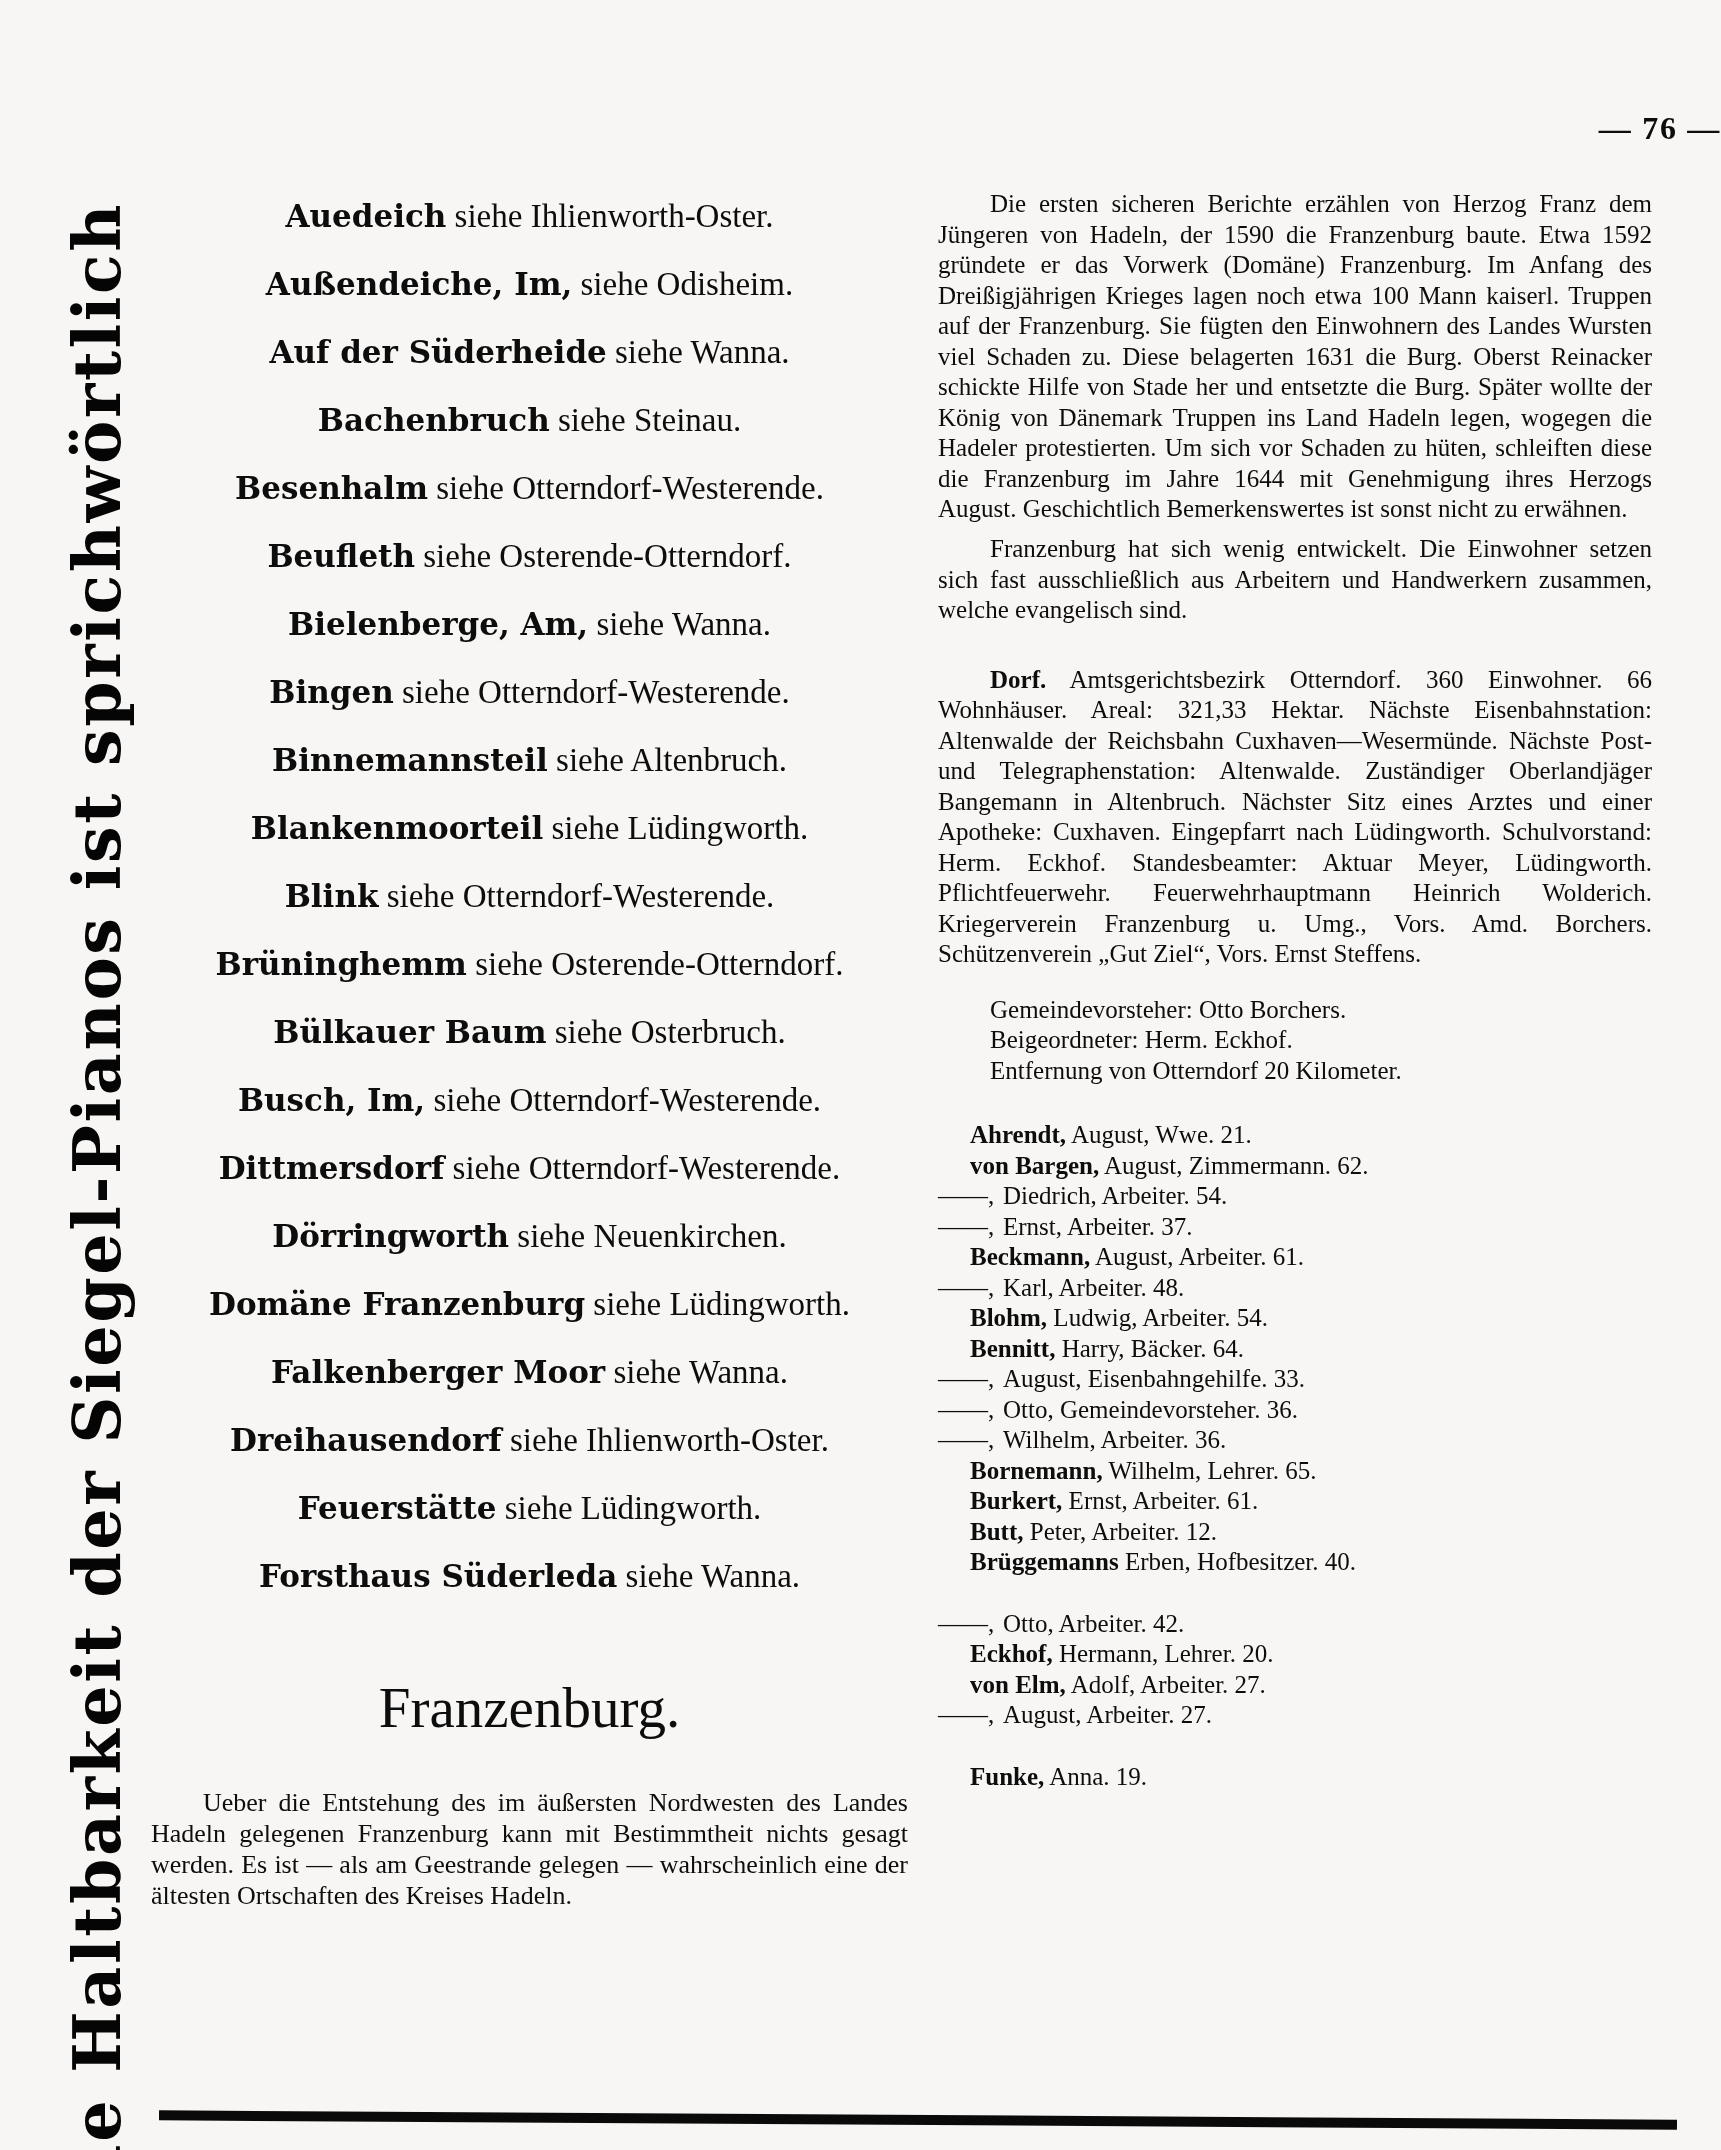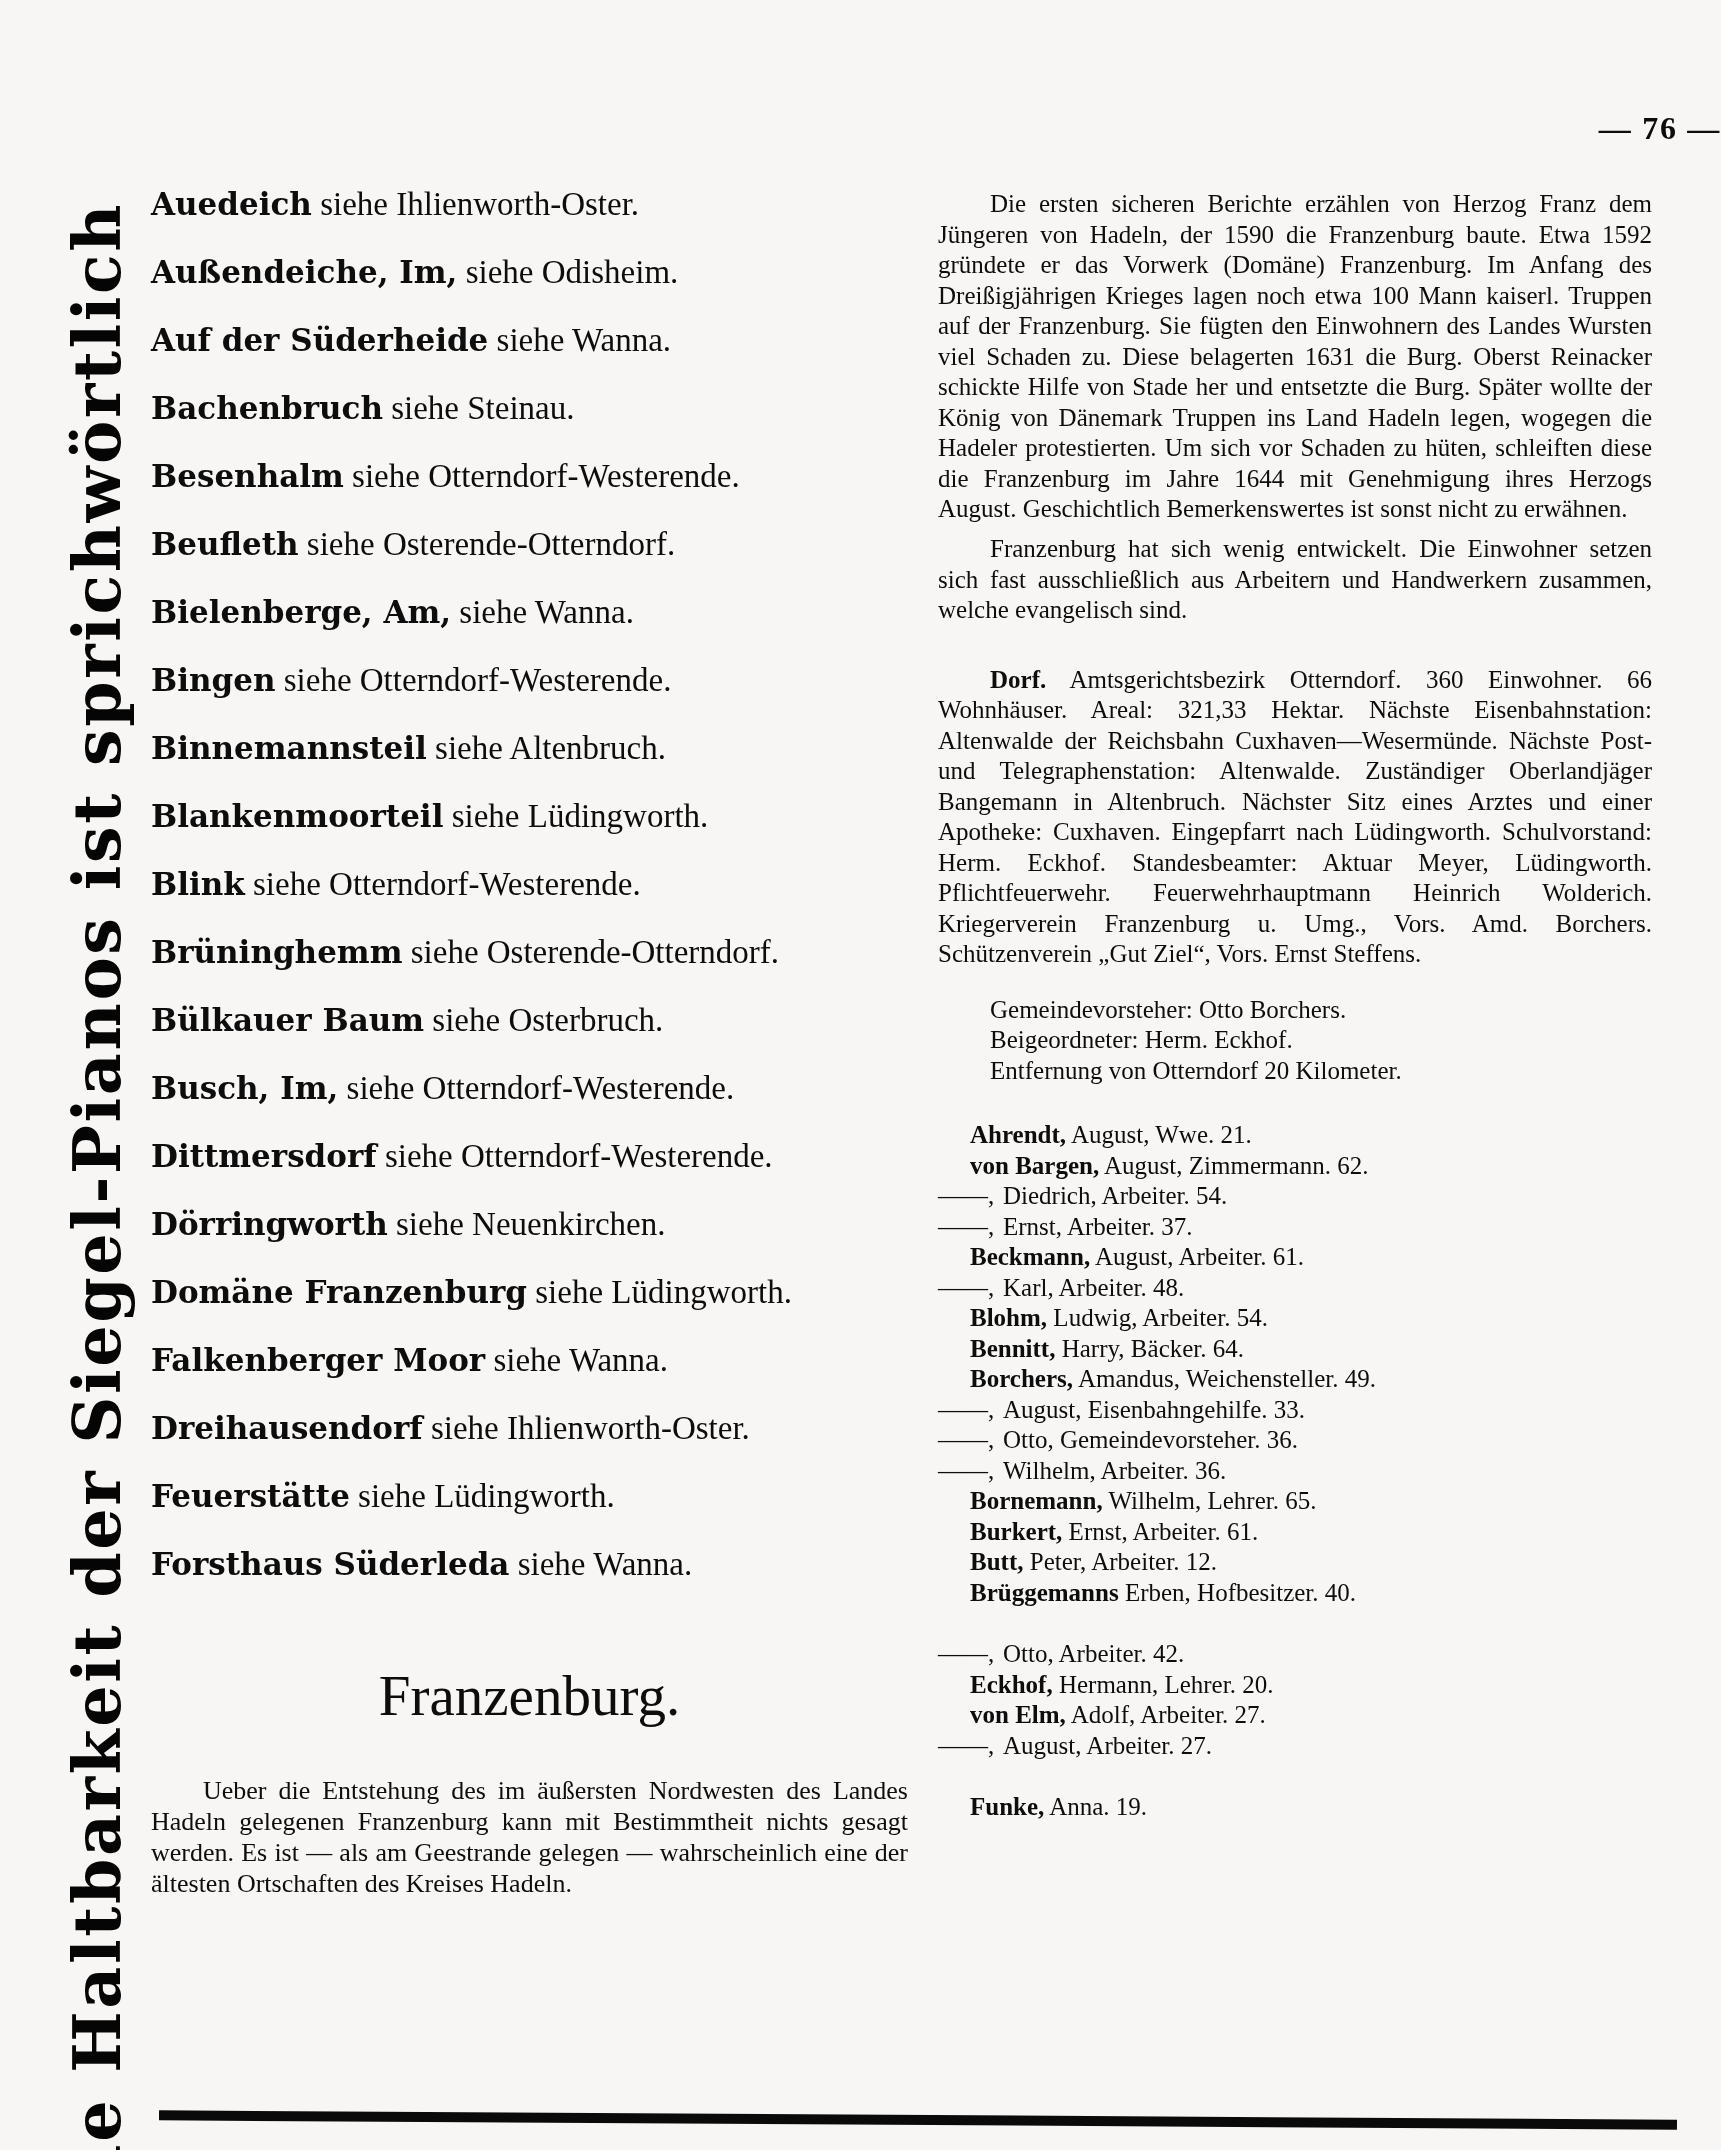--- a/index.html
+++ b/index.html
@@ -24,21 +24,21 @@
     position: absolute; left: 50%; top: 50%;
     transform: translate(-50%, -50%) rotate(-90deg);
     white-space: nowrap;
     font-family: "DejaVu Serif", serif; font-weight: bold;
     font-size: 65px; letter-spacing: 2.6px; color: #050505;
   }
   
   .left-col {
     position: absolute; left: 151px; top: 170px; width: 757px;
   }
-  .index-list { list-style: none; margin: 0; padding: 0; }
+  .index-list { list-style: none; margin: 12px; padding: 0; text-align: center; }
   .index-item {
     height: 68px; line-height: 68px;
     font-family: "Liberation Serif", serif; font-size: 33px;
     white-space: nowrap;
   }
   .index-term { font-weight: bold; font-family: "DejaVu Serif", serif; font-size: 31px; }
   .index-ref { font-style: normal; }
   .section-heading {
     margin: 65px 0 0 0; text-align: center;
     font-family: "Liberation Serif", serif; font-size: 57px; font-weight: normal;
@@ -132,21 +132,20 @@
 
   <div class="residents" id="residents">
       <div class="res-row"><span class="surname">Ahrendt,</span> <span>August, Wwe. 21.</span></div>
       <div class="res-row"><span class="surname">von Bargen,</span> <span>August, Zimmermann. 62.</span></div>
       <div class="res-row cont"><span class="dash">——,</span><span>Diedrich, Arbeiter. 54.</span></div>
       <div class="res-row cont"><span class="dash">——,</span><span>Ernst, Arbeiter. 37.</span></div>
       <div class="res-row"><span class="surname">Beckmann,</span> <span>August, Arbeiter. 61.</span></div>
       <div class="res-row cont"><span class="dash">——,</span><span>Karl, Arbeiter. 48.</span></div>
       <div class="res-row"><span class="surname">Blohm,</span> <span>Ludwig, Arbeiter. 54.</span></div>
       <div class="res-row"><span class="surname">Bennitt,</span> <span>Harry, Bäcker. 64.</span></div>
-      <div class="res-row"><span class="surname">Borchers,</span> <span>Amandus, Weichensteller. 49.</span></div>
       <div class="res-row cont"><span class="dash">——,</span><span>August, Eisenbahngehilfe. 33.</span></div>
       <div class="res-row cont"><span class="dash">——,</span><span>Otto, Gemeindevorsteher. 36.</span></div>
       <div class="res-row cont"><span class="dash">——,</span><span>Wilhelm, Arbeiter. 36.</span></div>
       <div class="res-row"><span class="surname">Bornemann,</span> <span>Wilhelm, Lehrer. 65.</span></div>
       <div class="res-row"><span class="surname">Burkert,</span> <span>Ernst, Arbeiter. 61.</span></div>
       <div class="res-row"><span class="surname">Butt,</span> <span>Peter, Arbeiter. 12.</span></div>
       <div class="res-row"><span class="surname">Brüggemanns</span> <span>Erben, Hofbesitzer. 40.</span></div>
       <div class="gap"></div>
       <div class="res-row cont"><span class="dash">——,</span><span>Otto, Arbeiter. 42.</span></div>
       <div class="res-row"><span class="surname">Eckhof,</span> <span>Hermann, Lehrer. 20.</span></div>

